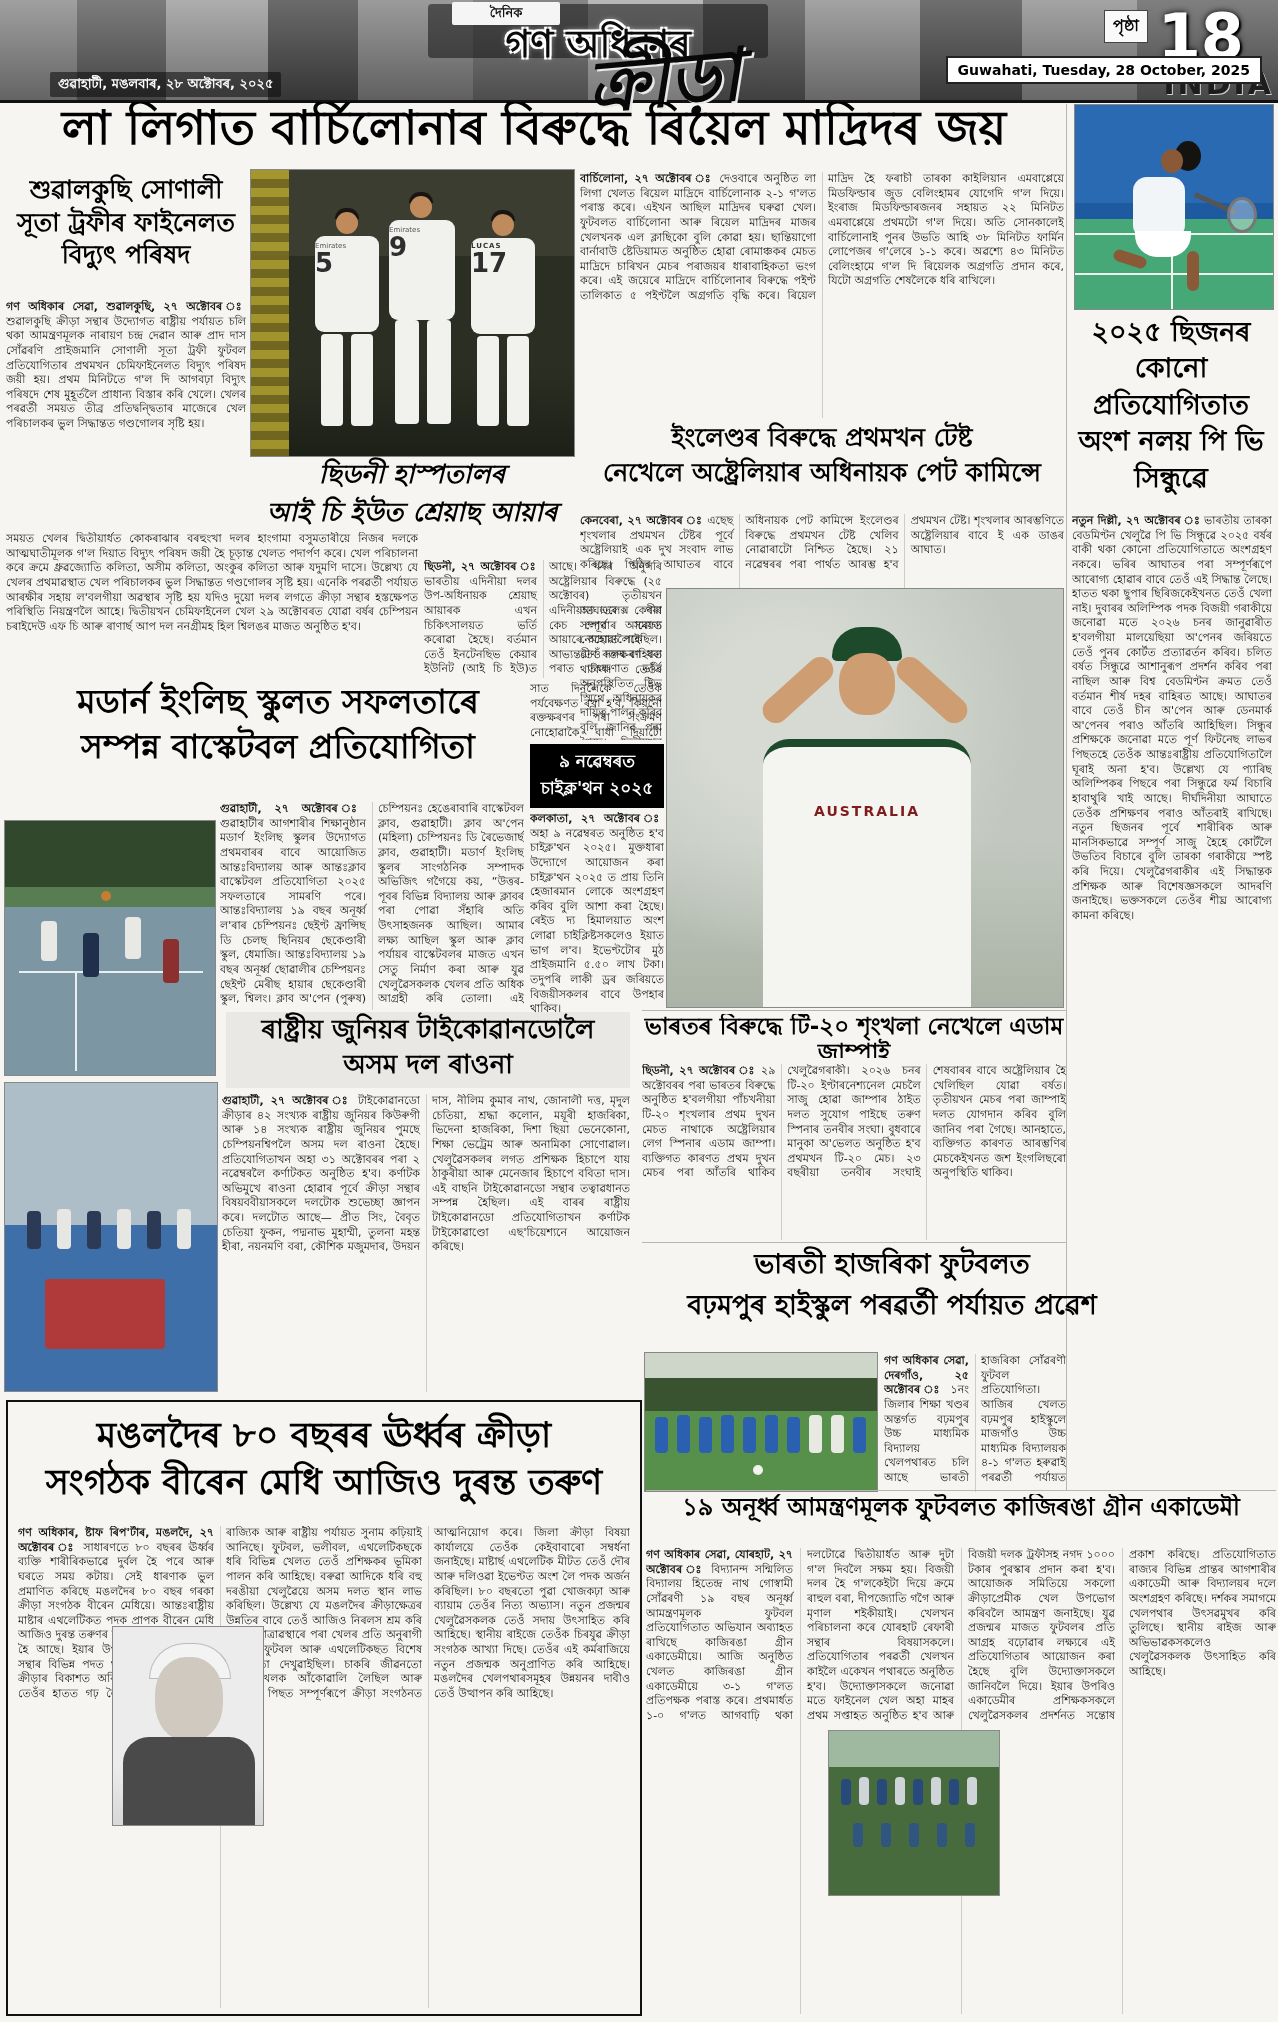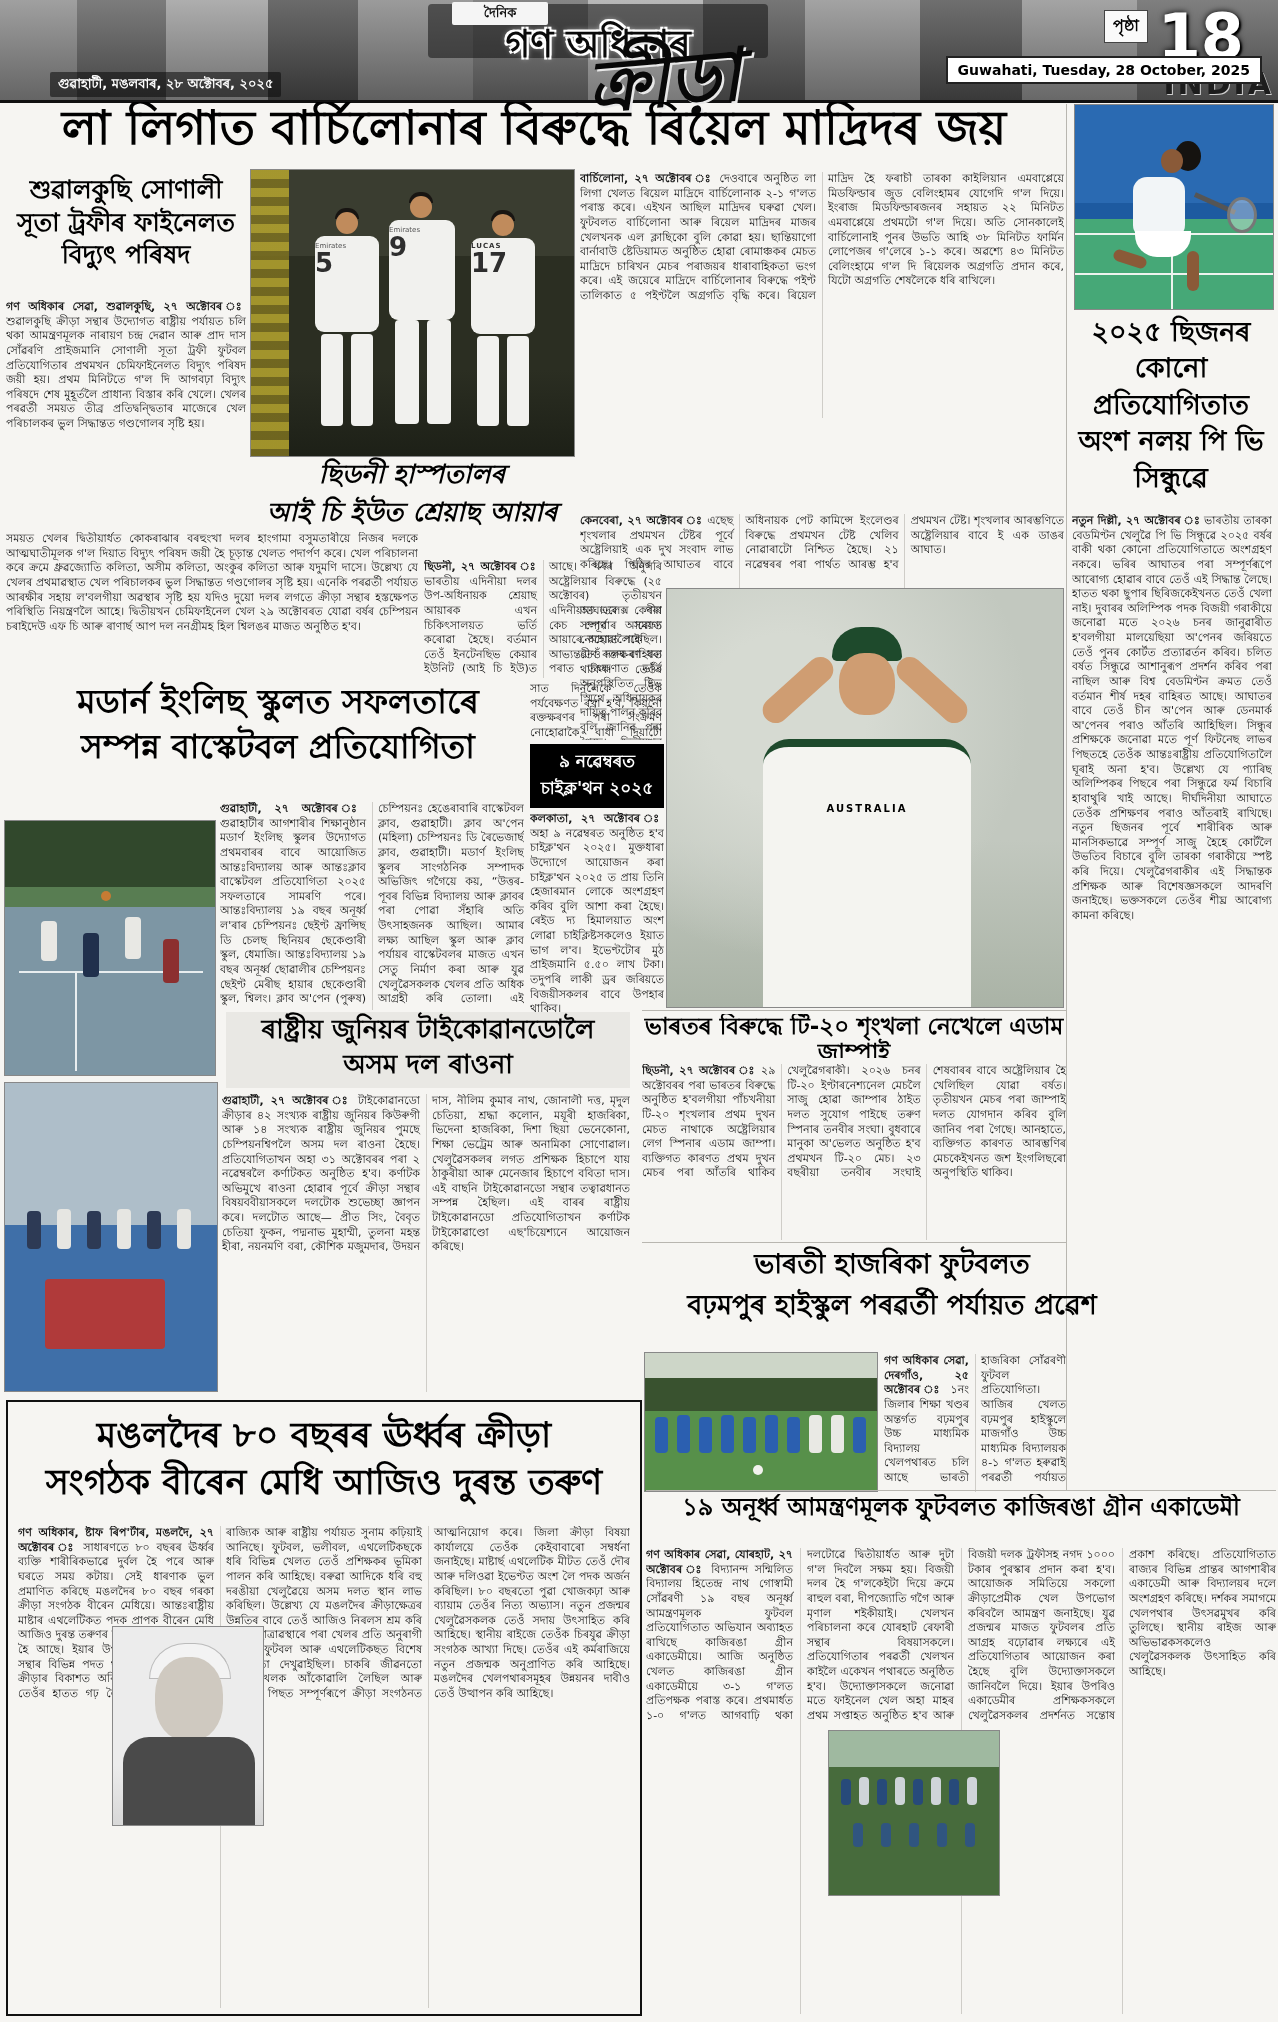--- a/index.html
+++ b/index.html
@@ -15,21 +15,21 @@
   .rule{background:#b8b6b0;}
   
   .masthead{left:0;top:0;width:1278px;height:100px;border-bottom:3px solid #111;
     background:linear-gradient(90deg,#8b8b8b 0 6%,#5f5f5f 6% 13%,#9c9c9c 13% 21%,#4a4a4a 21% 28%,
       #858585 28% 37%,#6b6b6b 37% 46%,#a8a8a8 46% 55%,#585858 55% 63%,#8f8f8f 63% 72%,
       #4f4f4f 72% 80%,#909090 80% 89%,#636363 89% 100%);}
   .mh-shade{left:0;top:0;width:1278px;height:100px;
     background:linear-gradient(180deg,rgba(255,255,255,.18),rgba(0,0,0,.28));}
   .mh-band{left:428px;top:4px;width:340px;height:54px;background:rgba(18,18,18,.55);border-radius:4px;}
   .mh-daily{left:452px;top:2px;width:80px;text-align:center;font-size:13px;font-weight:700;color:#111;
-    background:#f5f5f5;border-radius:2px;padding:1px 8px;}
+    background:#f5f5f5;border-radius:2px;padding:1px 14px;}
   .mh-paper{left:430px;top:14px;width:336px;text-align:center;font-size:38px;font-weight:900;color:#0a0a0a;
     text-shadow:-2px -2px 0 #fff,2px -2px 0 #fff,-2px 2px 0 #fff,2px 2px 0 #fff,0 0 6px #fff;}
   .mh-krira{left:588px;top:26px;font-size:72px;font-weight:900;font-style:italic;color:#080808;
     font-family:"DejaVu Serif","Liberation Serif",serif;transform:rotate(-5deg);
     text-shadow:2px 2px 0 #e8e8e8;}
   .mh-date-as{left:50px;top:72px;background:rgba(10,10,10,.55);color:#fff;font-size:13px;font-weight:700;
     padding:2px 8px;border-radius:2px;}
   .mh-page-word{right:130px;top:10px;background:#fafafa;color:#000;font-size:16px;font-weight:700;
     padding:2px 8px;border:1px solid #444;}
   .mh-page-num{right:34px;top:0px;font-size:62px;font-weight:900;color:#fff;
@@ -64,21 +64,21 @@
   .pl-torso .num{display:block;font-size:26px;font-weight:800;color:#2e2e2e;line-height:1;}
   .pl-legs{position:absolute;background:#f1f1ee;border-radius:4px;}
   .cr{left:666px;top:588px;width:398px;height:420px;background:
       radial-gradient(circle at 30% 30%,#d6dad2 0 20%,transparent 60%),
       linear-gradient(180deg,#c2c8bf 0 60%,#aab3a6 100%);}
   .cr-cap{left:165px;top:38px;width:70px;height:34px;border-radius:36px 36px 6px 6px;background:#1e4a2c;}
   .cr-face{left:172px;top:64px;width:56px;height:62px;border-radius:45%;background:#cf9d72;}
   .cr-arm{width:26px;height:86px;border-radius:13px;background:#cf9d72;}
   .cr-shirt{left:96px;top:150px;width:208px;height:270px;border-radius:26px 26px 0 0;background:#f4f4f0;
     border-top:8px solid #1e4a2c;text-align:center;}
-  .cr-shirt span{display:inline-block;margin-top:56px;font-size:10px;font-weight:800;letter-spacing:2px;color:#000000;}
+  .cr-shirt span{display:inline-block;margin-top:56px;font-size:14px;font-weight:800;letter-spacing:2px;color:#7f1d1d;}
   .bd{left:1074px;top:104px;width:200px;height:206px;background:
       linear-gradient(180deg,#2a6ab2 0 48%,#1d5aa0 48% 56%,#46a877 56% 100%);}
   .bd-line{position:absolute;background:#eef3ee;}
   .bd-body{left:58px;top:72px;width:52px;height:62px;border-radius:14px;background:#f2f5f7;}
   .bd-head{left:86px;top:44px;width:22px;height:24px;border-radius:50%;background:#8a5a38;}
   .bd-hairp{left:100px;top:36px;width:26px;height:30px;border-radius:50%;background:#151310;}
   .bd-leg{position:absolute;background:#8a5a38;border-radius:8px;}
   .bd-skirt{left:60px;top:126px;width:56px;height:26px;border-radius:0 0 22px 22px;background:#fff;}
   .bd-racket{left:118px;top:96px;width:44px;height:5px;background:#555;transform:rotate(24deg);}
   .bd-rhead{left:152px;top:92px;width:24px;height:30px;border:3px solid #777;border-radius:50%;background:rgba(255,255,255,.35);}
@@ -181,20 +181,24 @@
     <span>আই চি ইউত শ্ৰেয়াছ আয়াৰ</span>
   </div>
   <div class="abs txt cols2" style="left:424px;top:560px;width:238px;height:118px;">
     <b>ছিডনী, ২৭ অক্টোবৰ ঃ</b>
     <span>ভাৰতীয় এদিনীয়া দলৰ উপ-অধিনায়ক শ্ৰেয়াছ আয়াৰক এখন চিকিৎসালয়ত ভৰ্তি কৰোৱা হৈছে। বৰ্তমান তেওঁ ইনটেনছিভ কেয়াৰ ইউনিট (আই চি ইউ)ত আছে। খবৰ অনুসৰি অষ্ট্ৰেলিয়াৰ বিৰুদ্ধে (২৫ অক্টোবৰ) তৃতীয়খন এদিনীয়াত এলেক্স কেৰীৰ কেচ লোৱাৰ সময়ত আয়াৰে আঘাত পাইছিল। আভ্যন্তৰীণ ৰক্তক্ষৰণ ধৰা পৰাত তৎক্ষণাত ভৰ্তি কৰিবলগীয়া হৈছিল। জনোৱা মতে শ্ৰেয়াছ যোৱা কেইদিন আই চি ইউত আছে আৰু আৰোগ্যৰ ওপৰত নিৰ্ভৰ কৰি দলত উভতিব।</span>
   </div>
   <div class="abs txt" style="left:530px;top:682px;width:132px;height:58px;">
     <span>সাত দিনলৈকে তেওঁক পৰ্যবেক্ষণত ৰখা হ'ব, কিয়নো ৰক্তক্ষৰণৰ পৰা সংক্ৰমণ নোহোৱাকৈ বাধা দিয়াটো গুৰুত্বপূৰ্ণ আছিল।</span>
   </div>
 
+  <div class="abs hl england-hl">
+    <span>ইংলেণ্ডৰ বিৰুদ্ধে প্ৰথমখন টেষ্ট</span><br>
+    <span>নেখেলে অষ্ট্ৰেলিয়াৰ অধিনায়ক পেট কামিন্সে</span>
+  </div>
   <div class="abs txt cols3" style="left:580px;top:514px;width:484px;height:86px;">
     <b>কেনবেৰা, ২৭ অক্টোবৰ ঃ</b>
     <span>এছেছ শৃংখলাৰ প্ৰথমখন টেষ্টৰ পূৰ্বে অষ্ট্ৰেলিয়াই এক দুখ সংবাদ লাভ কৰিছে। পিঠিৰ আঘাতৰ বাবে অধিনায়ক পেট কামিন্সে ইংলেণ্ডৰ বিৰুদ্ধে প্ৰথমখন টেষ্ট খেলিব নোৱাৰাটো নিশ্চিত হৈছে। ২১ নৱেম্বৰৰ পৰা পাৰ্থত আৰম্ভ হ'ব প্ৰথমখন টেষ্ট। শৃংখলাৰ আৰম্ভণিতে অষ্ট্ৰেলিয়াৰ বাবে ই এক ডাঙৰ আঘাত।</span>
   </div>
   <div class="abs txt" style="left:580px;top:604px;width:82px;height:136px;">
     <span>আঘাতৰ পৰা সম্পূৰ্ণ আৰোগ্য নোহোৱালৈকে তেওঁ দলৰ বাহিৰত থাকিব। তেওঁৰ অনুপস্থিতিত ষ্টিভ স্মিথে অধিনায়কৰ দায়িত্ব পালন কৰিব বুলি জানিব পৰা গৈছে। দ্বিতীয়খন টেষ্টৰ পূৰ্বে সম্পূৰ্ণ সুস্থ হ'লেহে তেওঁক দলত বিবেচনা কৰা হ'ব। ইফালে দলটোৱে প্ৰস্তুতি অব্যাহত ৰাখিছে।</span>
   </div>
 
   <div class="abs photo cr">
     <div class="abs cr-cap"></div>

